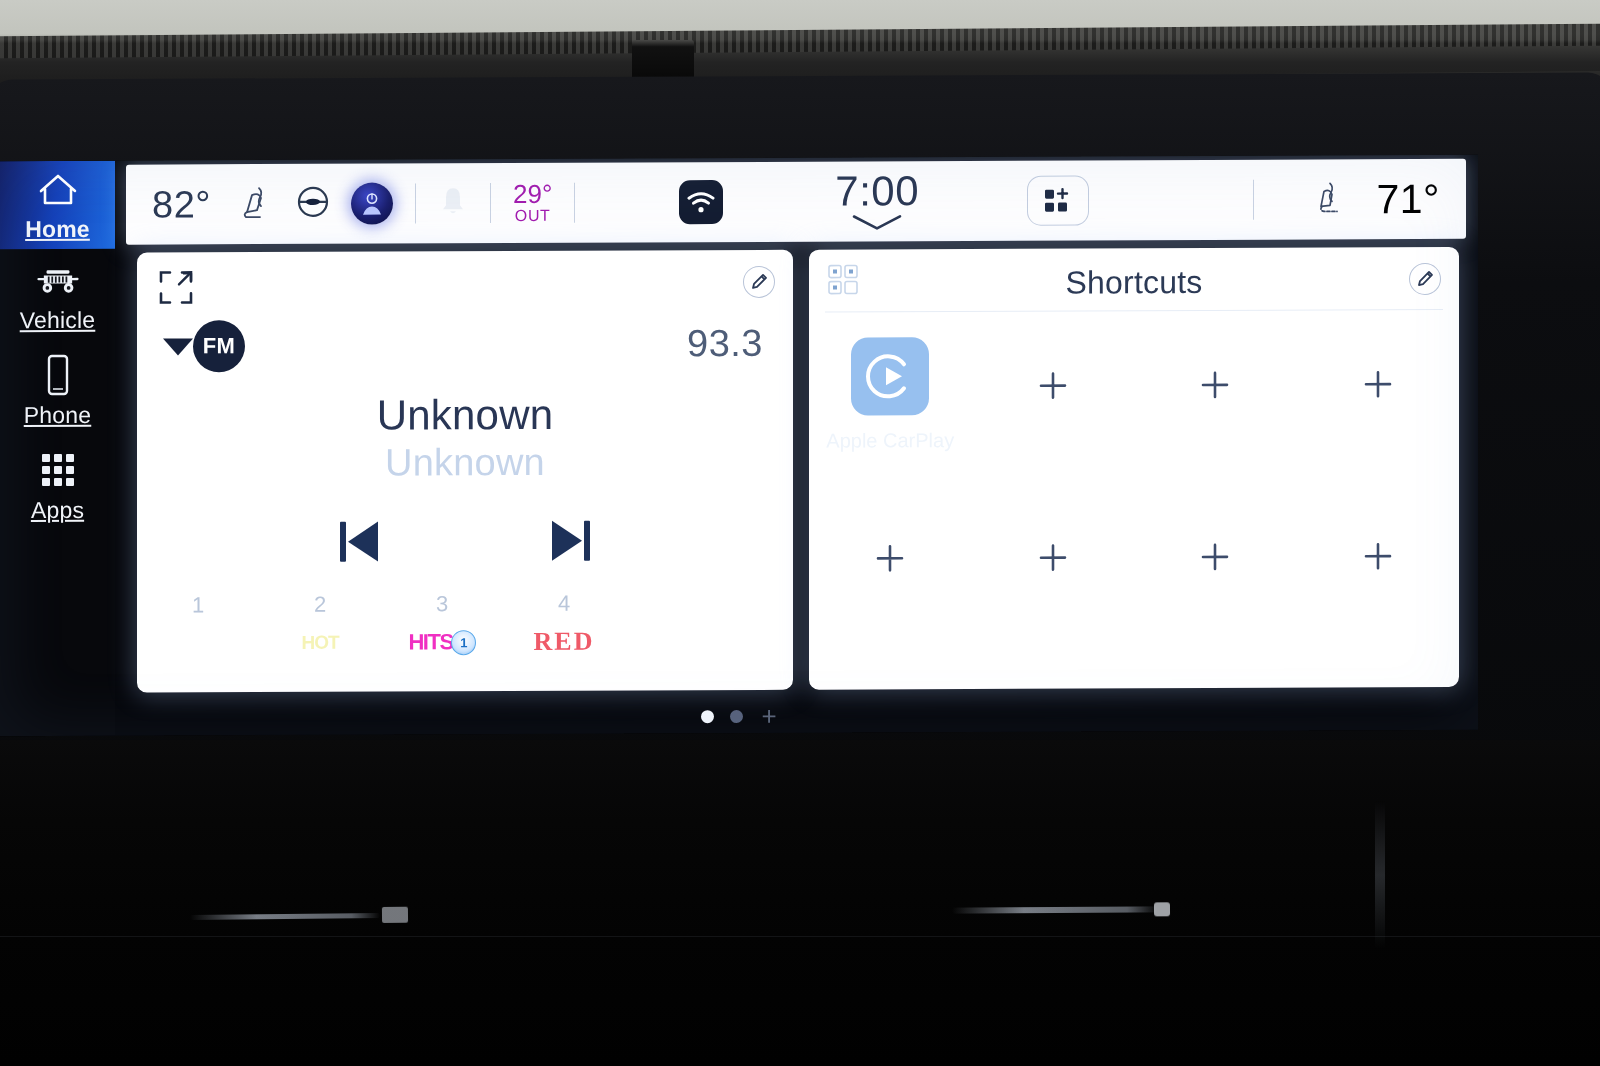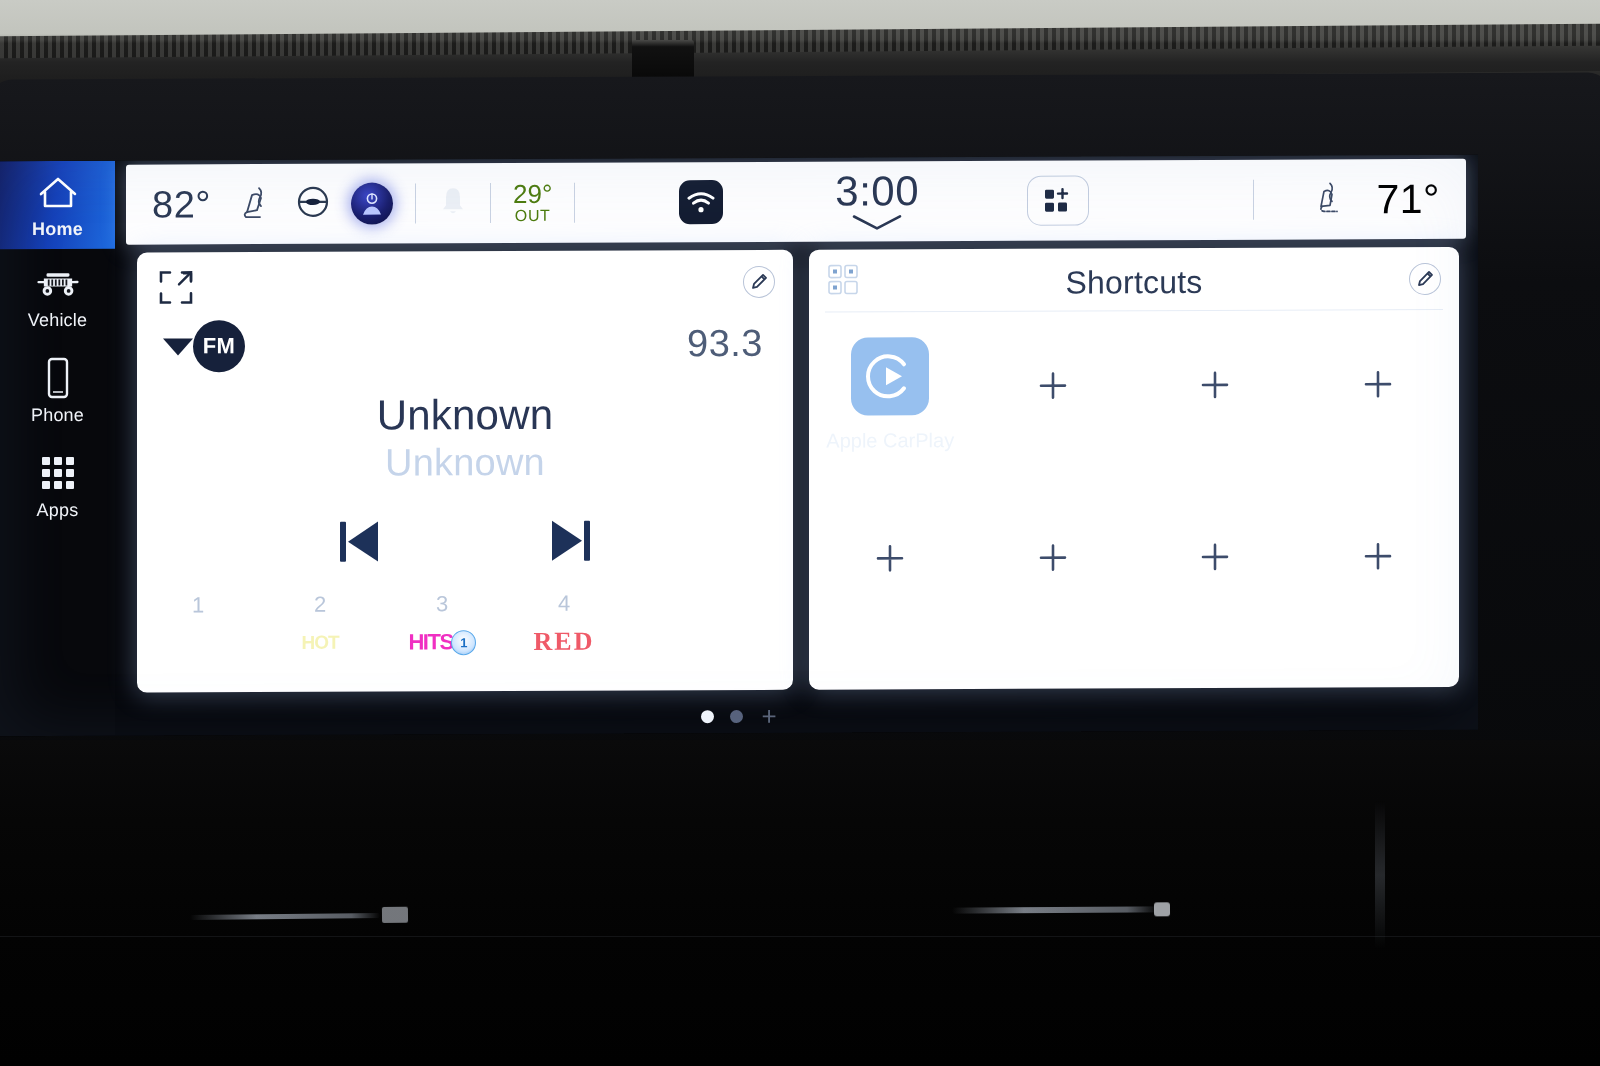--- a/index.html
+++ b/index.html
@@ -78,39 +78,39 @@
   }
   .side-item {
     width: 115px; height: 95px;
     display: flex; flex-direction: column; align-items: center; justify-content: center;
     color: #eef2f8; gap: 6px;
   }
   .side-item.active {
     background: linear-gradient(100deg, #0e1b63 0%, #1440b8 48%, #1e6ce0 100%);
     height: 88px;
   }
-  .side-label { font-size: 18px; letter-spacing: .2px; color: #f1f4f9; }
+  .side-label { font-size: 23px; letter-spacing: .2px; color: #f1f4f9; text-decoration: underline; }
   .side-item.active .side-label { font-weight: 600; }
   .side-icon { width: 46px; height: 42px; display:flex; align-items:center; justify-content:center; }
   .side-icon svg { display:block; }
 
   
   #statusbar {
     position: absolute; left: 126px; top: 4px; width: 1340px; height: 80px;
     background: #fdfdfe;
     border-radius: 3px;
     display: flex; align-items: center;
     color: #27354f;
     box-shadow: 0 0 22px 2px rgba(180,205,255,.35);
   }
   .sb-temp { font-size: 38px; color: #2c3a55; font-weight: 300; margin-left: 26px; letter-spacing:.5px;}
   .sb-icons { display:flex; align-items:center; gap: 20px; margin-left: 28px;}
   .sb-divider { width:1px; height:40px; background:#c9d2e2; margin: 0 22px; }
   .sb-bell { opacity:.18; }
-  .sb-out { display:flex; flex-direction:column; align-items:center; line-height:1.05; color:#4d7c0f;}
+  .sb-out { display:flex; flex-direction:column; align-items:center; line-height:1.05; color:#a21caf;}
   .sb-out .v { font-size: 26px; font-weight: 300;}
   .sb-out .l { font-size: 16px; letter-spacing:.6px;}
   .sb-wifi {
     width: 44px; height: 44px; border-radius: 11px; background:#141d32;
     display:flex; align-items:center; justify-content:center;
   }
   .sb-clock-wrap { display:flex; flex-direction:column; align-items:center; }
   .sb-clock { font-size: 42px; font-weight: 300; color:#2a3753; letter-spacing:.5px;}
   .sb-chevron { margin-top: -2px; }
   .sb-appbtn {
@@ -360,21 +360,21 @@
         <svg width="28" height="24" viewBox="0 0 28 24">
           <path d="M2 8 q12 -9 24 0" fill="none" stroke="#fff" stroke-width="3" stroke-linecap="round"></path>
           <path d="M6.5 13 q7.5 -6 15 0" fill="none" stroke="#fff" stroke-width="3" stroke-linecap="round"></path>
           <circle cx="14" cy="19.5" r="2.6" fill="#fff"></circle>
         </svg>
       </span>
 
       <div style="width:112px"></div>
 
       <div class="sb-clock-wrap">
-        <span class="sb-clock">3:00</span>
+        <span class="sb-clock">7:00</span>
         <span class="sb-chevron">
           <svg width="56" height="18" viewBox="0 0 56 18">
               <path d="M5 3 L28 15 L51 3" fill="none" stroke="#2a3753" stroke-width="2.6" stroke-linecap="round" stroke-linejoin="round"></path>
             </svg>
         </span>
       </div>
 
       <div style="width:108px"></div>
 
       <span class="sb-appbtn">

